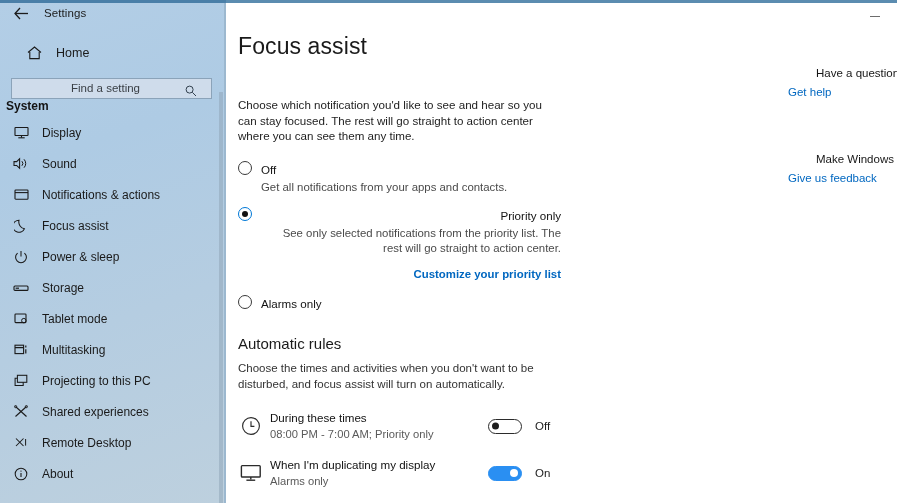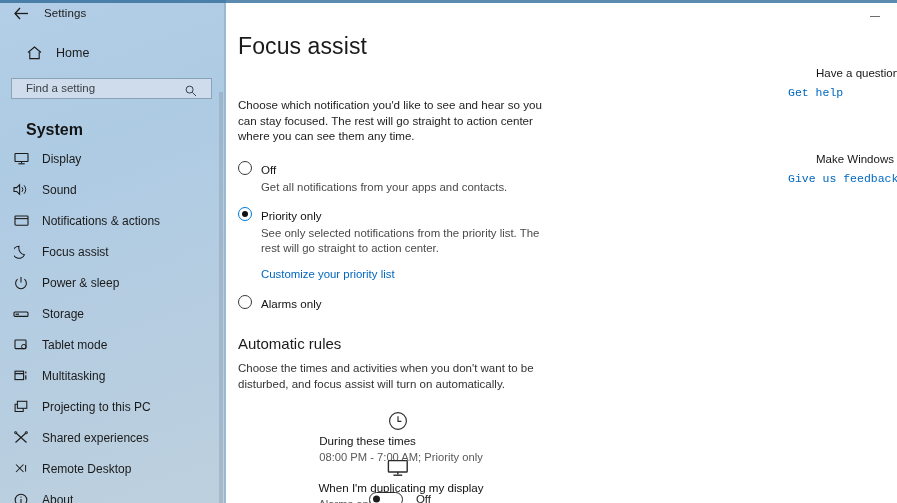--- a/index.html
+++ b/index.html
@@ -112,35 +112,36 @@
   }
   .search-box {
     width: 201px;
     height: 21px;
     background: #cfdceb;
     border: 1px solid #8ba3b9;
     display: flex;
     align-items: center;
     padding: 0 14px;
     cursor: text;
+    text-align: center;
   }
   .search-placeholder {
     font-size: 11.5px;
     color: #3a3f45;
     flex: 1;
     line-height: 19px;
   }
   .search-icon { width: 12px; height: 12px; flex: 0 0 12px; }
 
   .section-head {
-    font-size: 16px;
+    font-size: 12px;
     font-weight: bold;
     color: #141414;
-    padding-left: 26px;
-    margin-top: 22px;
+    padding-left: 6px;
+    margin-top: 0;
     margin-bottom: 2px;
   }
 
   .nav-list { margin-top: 4px; }
 
   .nav-item {
     display: flex;
     align-items: center;
     height: 31px;
     padding-left: 11px;
@@ -208,21 +209,21 @@
   .intro {
     font-size: 11.6px;
     line-height: 15.5px;
     color: #1d1d1d;
     width: 312px;
   }
 
   
   .radio-group { margin-top: 16px; }
   .radio-row { display: flex; cursor: pointer; }
-  .radio-row + .radio-row { margin-top: 12px; }
+  .radio-row + .radio-row { margin-top: 12px; text-align: right; }
   .radio-mark {
     flex: 0 0 14px;
     width: 14px; height: 14px;
     margin-top: 1px;
     border-radius: 50%;
     border: 1.4px solid #3a3a3a;
     background: #ffffff;
     position: relative;
   }
   .radio-mark.checked {
@@ -252,20 +253,21 @@
     width: 300px;
   }
   .inline-link {
     display: inline-block;
     font-size: 11.4px;
     color: #0067c0;
     line-height: 14.5px;
     margin-top: 12px;
     cursor: pointer;
     text-decoration: none;
+    font-weight: bold;
   }
 
   
   .sub-title {
     font-size: 15px;
     color: #1a1a1a;
     margin-top: 23px;
   }
   .sub-desc {
     font-size: 11.5px;
@@ -274,21 +276,20 @@
     margin-top: 9px;
     width: 300px;
   }
 
   .rules { margin-top: 16px; width: 320px; }
   .rule-row {
     display: flex;
     align-items: center;
     height: 36px;
     margin-bottom: 11px;
-    flex-direction: column;
   }
   .rule-ico {
     flex: 0 0 26px;
     width: 26px; height: 26px;
     display: flex; align-items: center; justify-content: center;
   }
   .rule-text { flex: 1; margin-left: 6px; }
   .rule-title {
     font-size: 11.6px;
     color: #111111;
@@ -360,21 +361,20 @@
   }
   .rail-link {
     display: block;
     font-size: 11.5px;
     color: #0067c0;
     line-height: 15px;
     margin-top: 4px;
     cursor: pointer;
     text-decoration: none;
     white-space: nowrap;
-    font-family: Liberation Mono, monospace;
   }
 </style>
 </head>
 <body>
 
 <div id="app">
 
   <div class="top-accent"></div>
   <div class="top-accent-left"></div>
 

